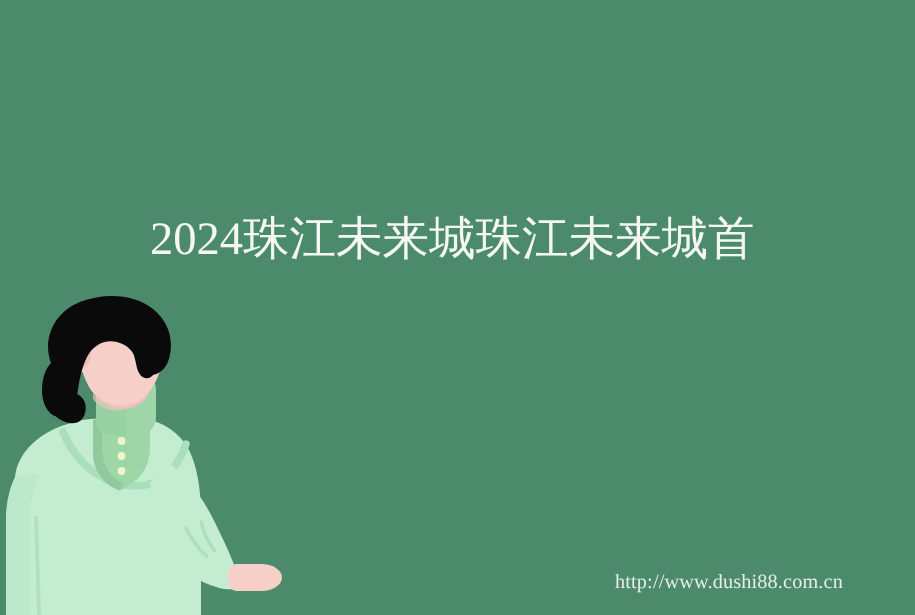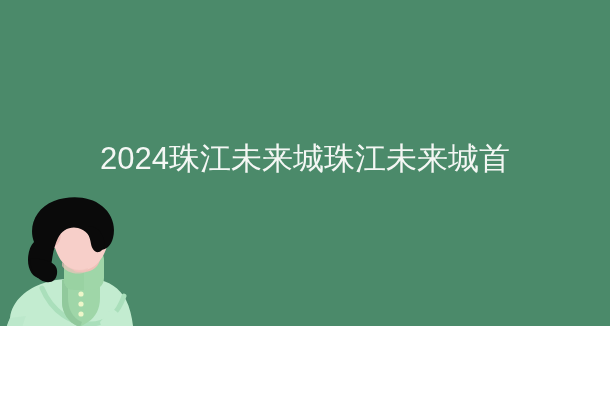--- a/index.html
+++ b/index.html
@@ -3,24 +3,24 @@
 <meta charset="utf-8">
 <style>
   html, body {
     margin: 0;
     padding: 0;
     background: #ffffff;
   }
   #banner {
     position: relative;
     width: 610px;
-    height: 326px;
+    height: 410px;
     overflow: hidden;
     background: #4b8a6a;
-    font-family: Liberation Sans, sans-serif;
+    font-family: Liberation Serif, serif;
   }
   .bg-fill {
     position: absolute;
     inset: 0;
     background: #4b8a6a;
   }
 
   
   #headline {
     position: absolute;
@@ -208,13 +208,14 @@
 
         <path d="M 30 62 C 30 74, 36 84, 46 86 C 52 87, 56 84, 57 78 C 58 72, 55 68, 50 66 C 43 63, 36 62, 30 62 Z" fill="#0a0a0a"></path>
       </g>
     </svg>
   </div>
 
   <div id="headline">
     <span class="line">2024珠江未来城珠江未来城首</span>
   </div>
 
+  <div id="watermark">http://www.dushi88.com.cn</div>
 </div>
 
 </body></html>

